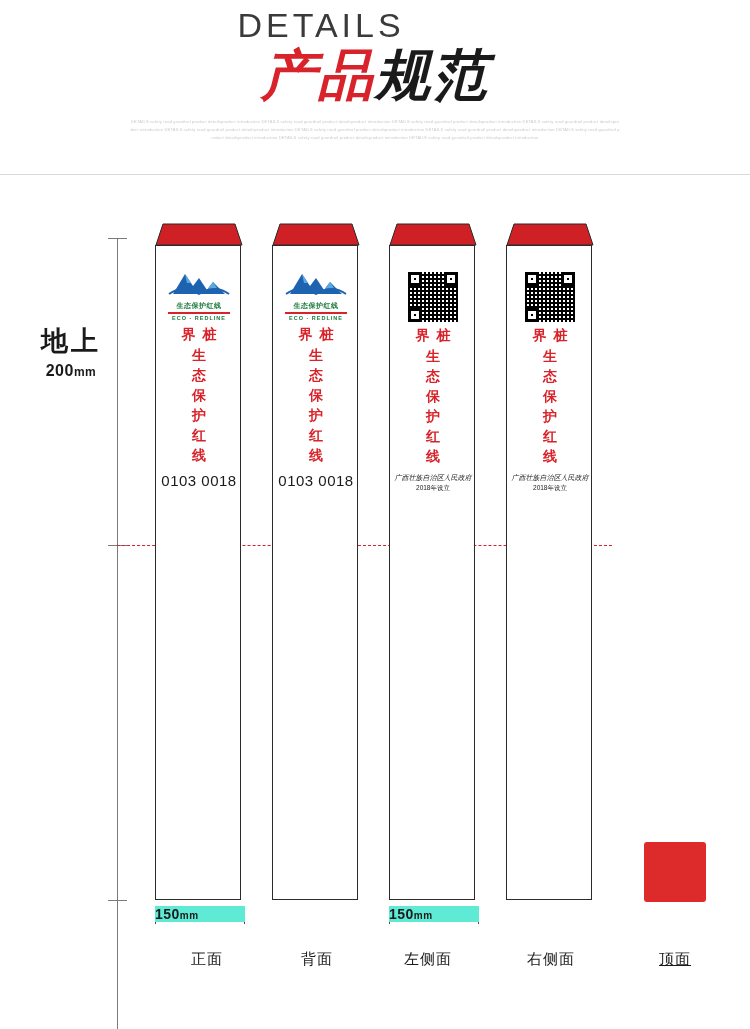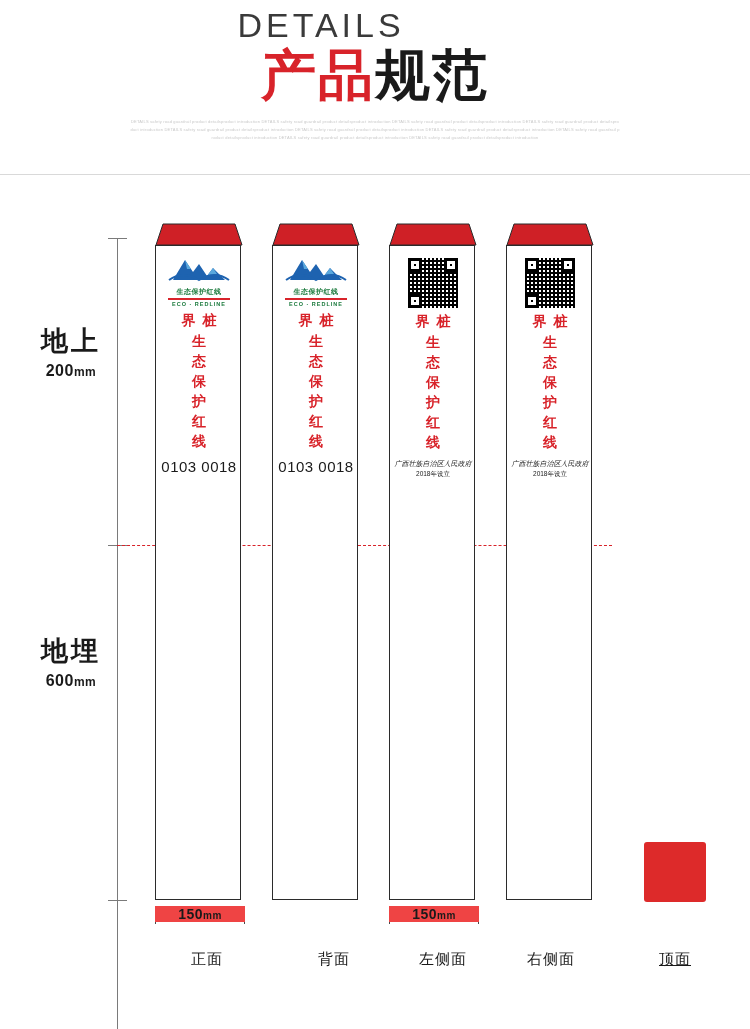--- a/index.html
+++ b/index.html
@@ -35,20 +35,21 @@
   }
   .title-cn {
     position: absolute;
     top: 44px;
     width: 750px;
     text-align: center;
     font-size: 55px;
     font-weight: bold;
     letter-spacing: 2px;
     line-height: 62px;
+    font-style: italic;
   }
   .title-cn .red { color: #d8232a; }
   .title-cn .black { color: #1a1a1a; }
 
   .micro-block {
     position: absolute;
     top: 118px;
     left: 130px;
     width: 490px;
     text-align: center;
@@ -152,21 +153,21 @@
     border: 1px solid #2b2b2b;
     box-sizing: border-box;
     background: #ffffff;
   }
   .face-content {
     position: absolute;
     top: 0; left: 0;
     width: 86px;
     height: 322px;
     box-sizing: border-box;
-    padding-top: 8px;
+    padding-top: 22px;
     text-align: center;
   }
 
   
   .logo-wrap {
     width: 72px;
     margin: 0 auto;
   }
   .logo-text-cn {
     font-size: 7px;
@@ -285,25 +286,25 @@
     width: 1px;
     height: 11px;
     background: #4a4a4a;
   }
   .width-dim .end.l { left: 0; }
   .width-dim .end.r { right: 0; }
   .width-dim .wlabel {
     position: absolute;
     top: -7px;
     width: 100%;
-    text-align: center;
+    text-align: left;
     font-size: 14px;
     font-weight: bold;
     color: #1a1a1a;
-    background: #ef4444;
+    background: #5eead4;
     letter-spacing: 0.5px;
   }
   .width-dim .wlabel .unit { font-size: 10px; }
 
   
   .caption {
     position: absolute;
     top: 775px;
     width: 110px;
     text-align: center;
@@ -329,24 +330,20 @@
   <div class="dim-vline"></div>
   <div class="dim-tick tick-top"></div>
   <div class="dim-tick tick-mid"></div>
   <div class="dim-tick tick-bottom"></div>
 
   <div class="dim-label label-above">
     <div class="cn">地上</div>
     <div class="num"><span>200</span><span class="unit">mm</span></div>
   </div>
 
-  <div class="dim-label label-buried">
-    <div class="cn">地埋</div>
-    <div class="num"><span>600</span><span class="unit">mm</span></div>
-  </div>
 
   <div class="ground-line"></div>
 
   <div class="post" style="left:155px;">
     <div class="post-cap">
       <svg width="88" height="23" viewBox="0 0 88 23">
         <polygon points="1,22 8,1 80,1 87,22" fill="#cf2026" stroke="#2b2b2b" stroke-width="1"></polygon>
       </svg>
     </div>
     <div class="post-body">
@@ -475,18 +472,18 @@
   </div>
 
   <div class="width-dim" style="left:389px; top:738px; width:90px;">
     <div class="bar"></div>
     <div class="end l"></div>
     <div class="end r"></div>
     <div class="wlabel"><span>150</span><span class="unit">mm</span></div>
   </div>
 
   <div class="caption" style="left:152px;">正面</div>
-  <div class="caption" style="left:279px;">背面</div>
-  <div class="caption" style="left:388px;">左侧面</div>
+  <div class="caption" style="left:262px;">背面</div>
+  <div class="caption" style="left:373px;">左侧面</div>
   <div class="caption" style="left:496px;">右侧面</div>
   <div class="caption" style="left:620px;text-decoration:underline;">顶面</div>
 
 </div>
 
 </body></html>

